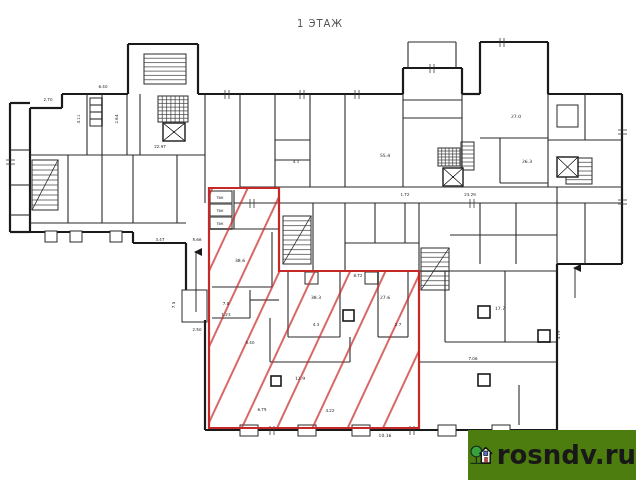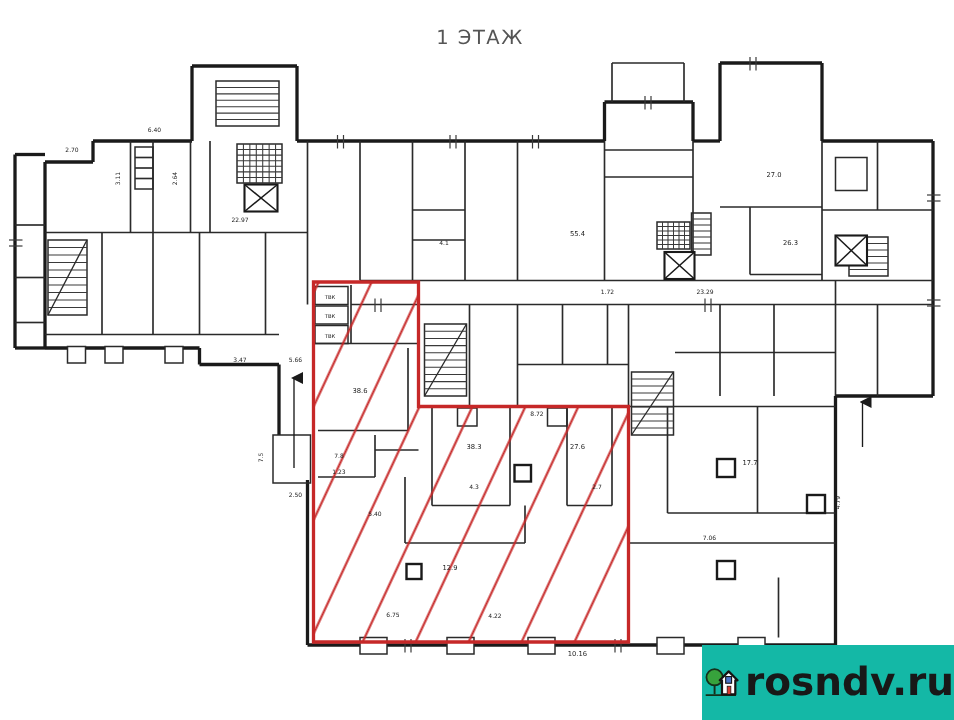--- a/index.html
+++ b/index.html
@@ -1,21 +1,21 @@
 <!DOCTYPE html>
 <html><head>
 <meta charset="utf-8">
 <style>
   html,body{margin:0;padding:0;background:#ffffff;}
   #page{position:relative;width:636px;height:480px;background:#fff;overflow:hidden;
         font-family:"DejaVu Sans", sans-serif;}
   #plan{position:absolute;left:0;top:0;}
   #floor-title{position:absolute;left:270px;top:18px;width:100px;text-align:center;
-        font-size:13px;color:#555;letter-spacing:1px;}
-  #watermark{position:absolute;left:468px;top:430px;width:168px;height:50px;background:#14b8a6;
+        font-size:10px;color:#555;letter-spacing:1px;}
+  #watermark{position:absolute;left:468px;top:430px;width:168px;height:50px;background:#4d7c0f;
         display:flex;align-items:center;}
   #wm-text{font-size:26px;font-weight:bold;color:#181818;margin-left:4px;
         font-family:"DejaVu Sans", sans-serif;letter-spacing:0px;}
 </style>
 </head>
 <body>
 
 <div id="page">
 
   <div id="floor-title">1 ЭТАЖ</div>

